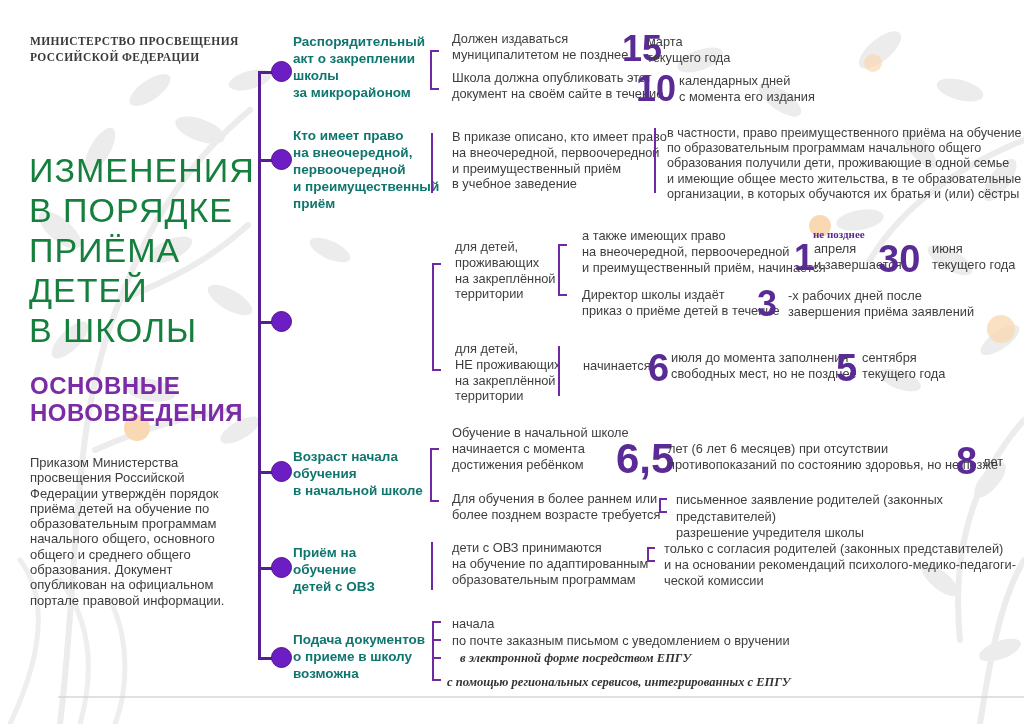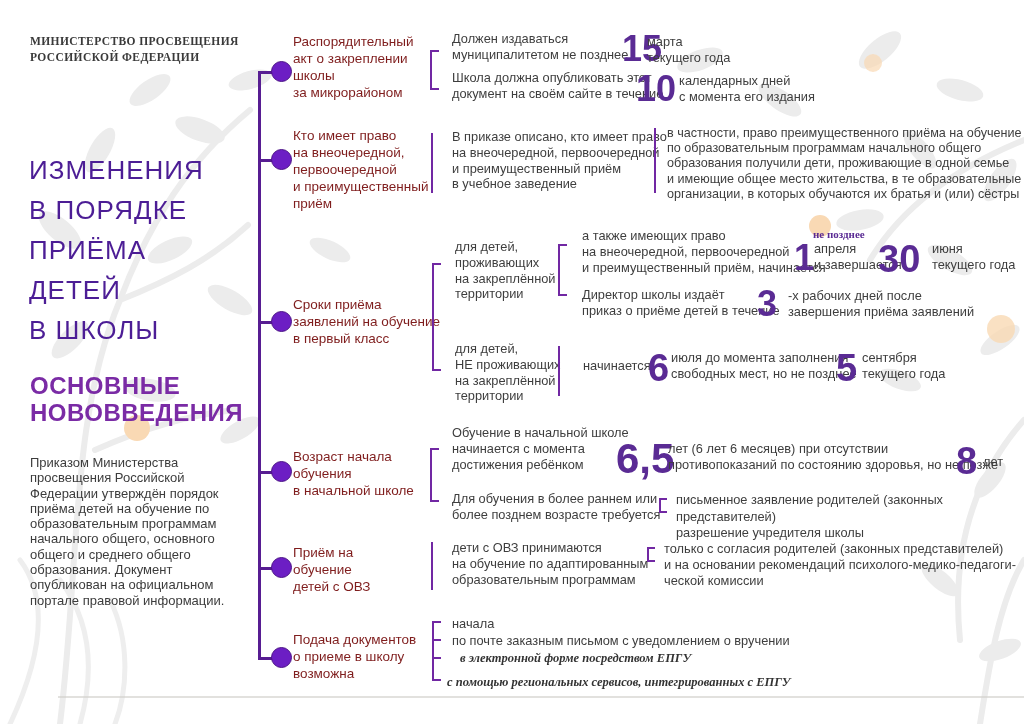--- a/index.html
+++ b/index.html
@@ -6,29 +6,29 @@
   #canvas{position:relative;width:1024px;height:724px;background:#ffffff;overflow:hidden;
           font-family:"Liberation Sans",sans-serif;color:#3c3c3c;}
   .abs{position:absolute;}
   .pre{white-space:pre-line;}
   
   #bg{position:absolute;left:0;top:0;width:1024px;height:724px;z-index:0;}
   .layer{position:absolute;z-index:1;}
   
   .ministry{font-family:"Liberation Serif",serif;font-weight:bold;font-size:11.5px;line-height:1.35;
             letter-spacing:.4px;color:#3a3a3a;}
-  .big-title{font-size:26px;line-height:40px;font-weight:400;letter-spacing:1px;color:#4c1d95;}
+  .big-title{font-size:34px;line-height:40px;font-weight:400;letter-spacing:1px;color:#15803d;}
   .subtitle{font-size:24px;line-height:27px;font-weight:bold;color:#7a2ba5;letter-spacing:.5px;}
   .side-par{font-size:13px;line-height:15.3px;color:#3c3c3c;width:205px;}
   
   .trunk{width:2.5px;background:#571d92;}
   .stub{height:2.5px;background:#571d92;}
   .node{width:21px;height:21px;border-radius:50%;background:#6c1ec4;border:1px solid #4d1587;box-sizing:border-box;}
   
-  .h{font-weight:normal;font-size:13.5px;line-height:17px;color:#7f1d1d;}
+  .h{font-weight:bold;font-size:13.5px;line-height:17px;color:#0f766e;}
   .t{font-size:12.8px;line-height:15.8px;color:#3e3e3e;}
   .t-sm{font-size:12.6px;line-height:15.2px;color:#3e3e3e;}
   .num{font-weight:bold;color:#5a2b94;line-height:1;}
   .serif-it{font-family:"Liberation Serif",serif;font-style:italic;font-weight:bold;}
   
   .brk{border-left:2px solid #7128a3;border-top:2px solid #7128a3;border-bottom:2px solid #7128a3;width:9px;box-sizing:border-box;}
   .vln{width:2px;background:#7128a3;}
   .tick{height:2px;background:#7128a3;width:9px;}
   .note-it{font-family:"Liberation Serif",serif;font-weight:bold;font-size:11px;color:#5a2b94;}
   .bottom-edge{height:2px;background:#d3d1cd;opacity:.65;}
@@ -148,23 +148,20 @@
 на внеочередной, первоочередной
 и преимущественный приём
 в учебное заведение</div>
   <div class="abs layer vln" style="left:654px;top:128px;height:65px;"></div>
   <div class="abs layer t-sm pre" style="left:667px;top:126px;width:356px;">в частности, право преимущественного приёма на обучение
 по образовательным программам начального общего
 образования получили дети, проживающие в одной семье
 и имеющие общее место жительства, в те образовательные
 организации, в которых обучаются их братья и (или) сёстры</div>
 
-  <div class="abs layer h pre" style="left:293px;top:296px;width:180px;">Сроки приёма
-заявлений на обучение
-в первый класс</div>
   <div class="abs layer brk" style="left:432px;top:263px;height:108px;"></div>
   <div class="abs layer t pre" style="left:455px;top:239px;">для детей,
 проживающих
 на закреплённой
 территории</div>
   <div class="abs layer brk" style="left:558px;top:244px;height:52px;"></div>
   <div class="abs layer t pre" style="left:582px;top:228px;">а также имеющих право
 на внеочередной, первоочередной
 и преимущественный приём, начинается</div>
   <div class="abs layer num" style="left:794px;top:240px;font-size:36px;">1</div>

